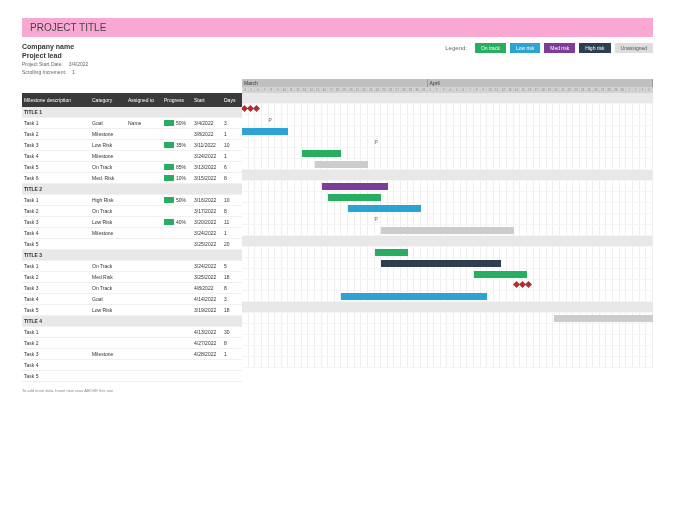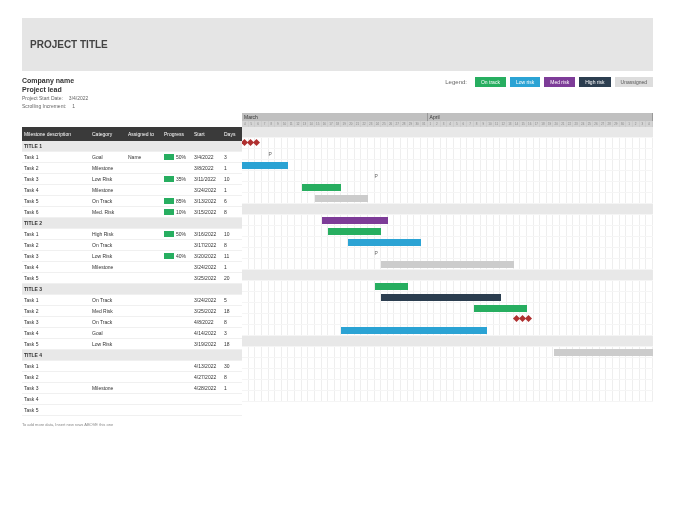--- a/index.html
+++ b/index.html
@@ -1,18 +1,18 @@
 <!DOCTYPE html>
 <html><head>
 <meta charset="utf-8">
 <style>
 *{box-sizing:border-box;margin:0;padding:0}
 body{font-family:Arial,sans-serif;font-size:6px;color:#333;background:#fff;width:675px}
 .page{padding:18px 22px}
-.title-bar{background:#e5e5e5;padding:21px 8px;font-size:10px;font-weight:bold;color:#444;margin-bottom:6px}
+.title-bar{background:#f9a8d4;padding:4px 8px;font-size:10px;font-weight:normal;color:#444;margin-bottom:6px}
 .header-row{display:flex;align-items:flex-start;gap:8px;margin-bottom:2px}
 .meta-block{width:200px}
 .meta-row{display:flex;gap:6px;margin-bottom:2px;font-size:7px}
 .meta-label{font-weight:bold;width:70px}
 .meta-small{font-size:5px;color:#666}
 .legend-block{display:flex;align-items:center;gap:4px;margin-left:auto;font-size:6px}
 .legend-label{color:#666;margin-right:4px}
 .legend-chip{padding:2px 6px;color:#fff;font-size:5px}
 .legend-chip.ontrack{background:#27ae60}
 .legend-chip.lowrisk{background:#2ba3d4}

